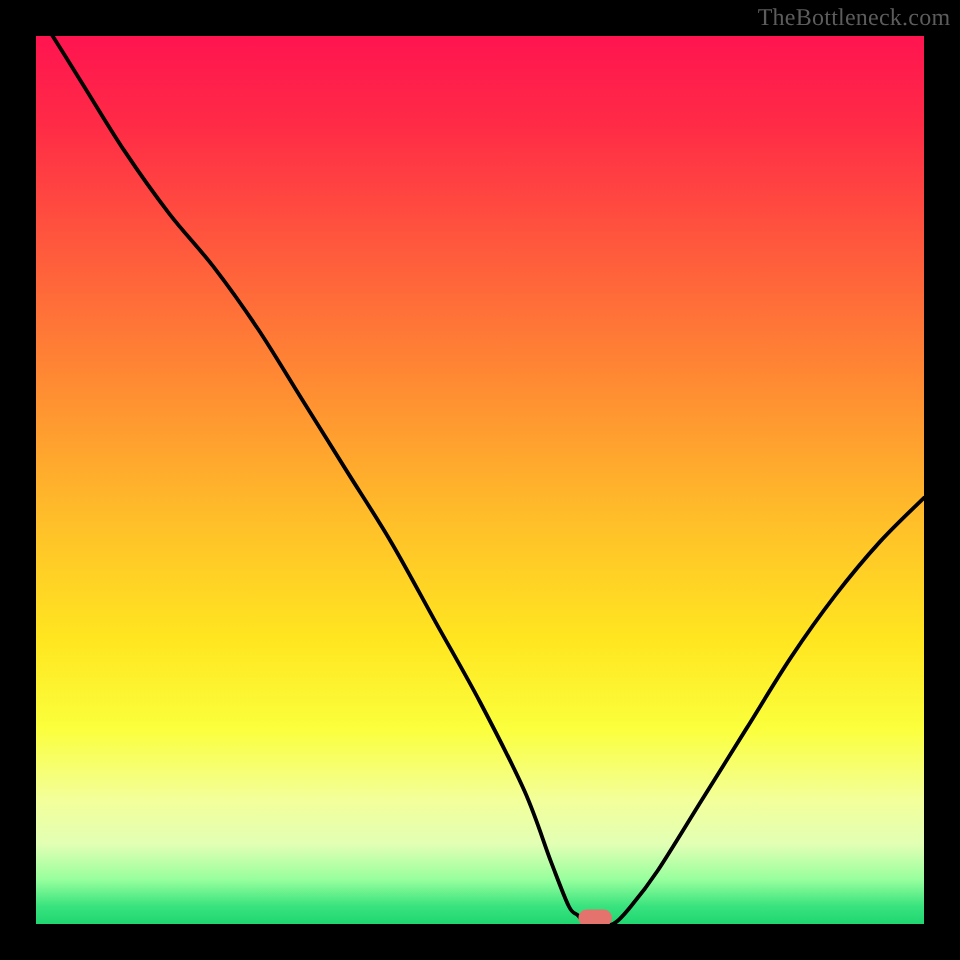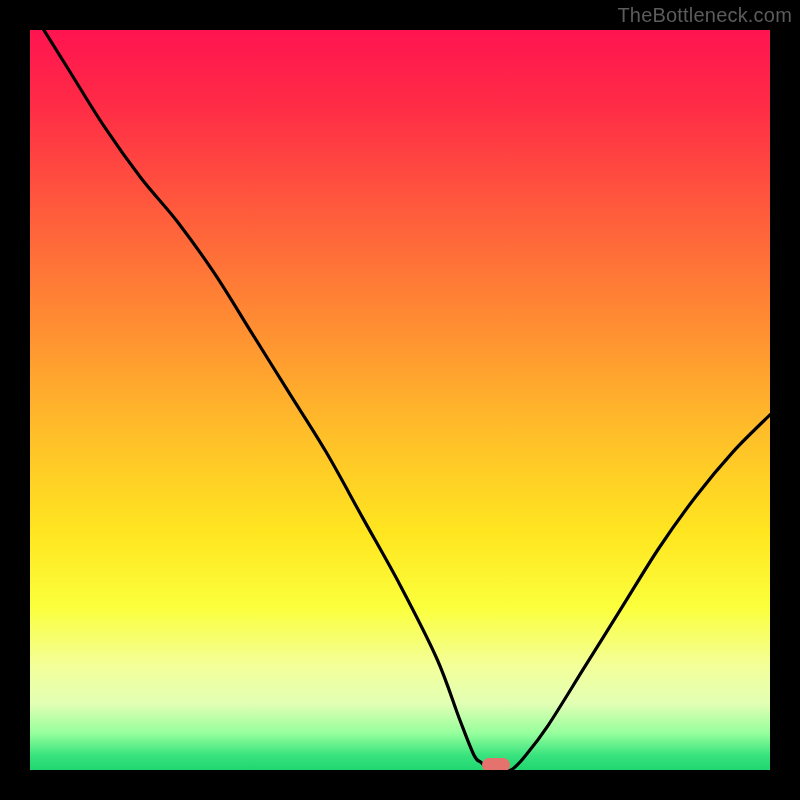--- a/index.html
+++ b/index.html
@@ -49,20 +49,21 @@
     pointer-events: none;
   }
   .watermark {
     position: absolute;
     top: 4px;
     right: 8px;
     color: #5c5c5c;
     font-size: 20px;
     font-weight: 500;
     letter-spacing: 0.2px;
+    font-family: Liberation Serif, serif;
   }
 </style>
 </head>
 <body>
 
 <div class="frame">
 
   <div class="plot-area">
 
     <svg class="gradient" viewBox="0 0 740 740" preserveAspectRatio="none">

